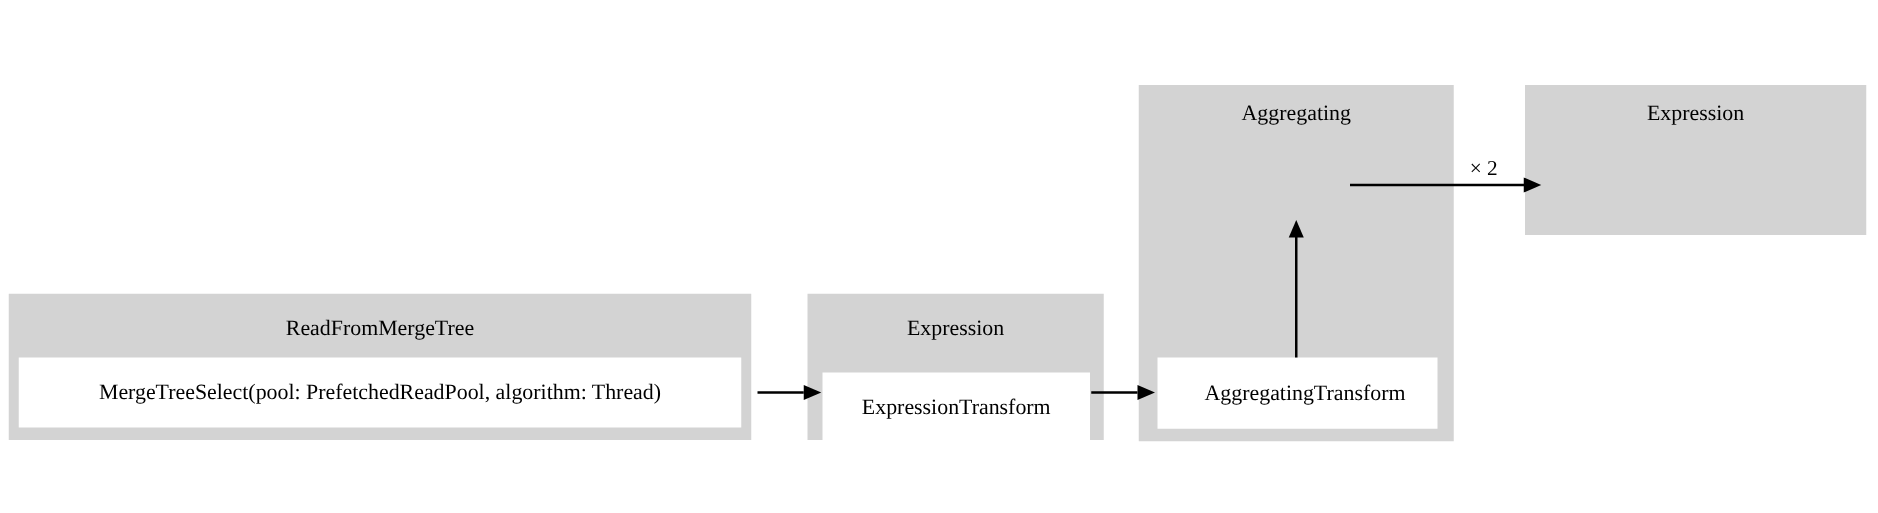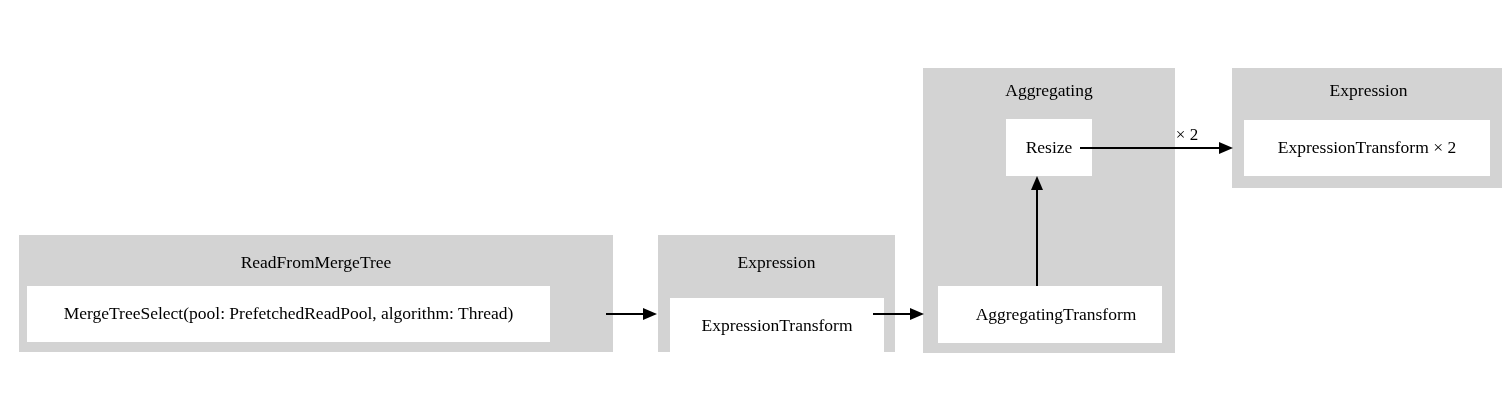--- a/index.html
+++ b/index.html
@@ -16,21 +16,20 @@
     position: relative;
     width: 1502px;
     height: 410px;
     background: #ffffff;
     overflow: hidden;
   }
   .group {
     position: absolute;
     background: #d3d3d3;
     box-sizing: border-box;
-    margin-left: 12px;
   }
   .group-title {
     position: absolute;
     left: 0;
     right: 0;
     text-align: center;
     font-size: 17.5px;
     line-height: 1;
     color: #000000;
     white-space: nowrap;
@@ -85,47 +84,41 @@
     text-align: center;
   }
 </style>
 </head>
 <body>
 
 <div id="canvas">
 
   <div class="group" style="left:7px; top:235px; width:594px; height:117px;">
     <div class="group-title" style="top:19px;">ReadFromMergeTree</div>
-    <div class="node" style="left:8px; top:51px; width:523px; height:56px;">
+    <div class="node" style="left:8px; top:51px; width:578px; height:56px;">
       <span class="node-label">MergeTreeSelect(pool: PrefetchedReadPool, algorithm: Thread)</span>
     </div>
   </div>
 
   <div class="group" style="left:646px; top:235px; width:237px; height:117px;">
     <div class="group-title" style="top:19px;">Expression</div>
     <div class="node" style="left:12px; top:63px; width:214px; height:56px;">
       <span class="node-label">ExpressionTransform</span>
     </div>
   </div>
 
   <div class="group" style="left:911px; top:68px; width:252px; height:285px;">
     <div class="group-title" style="top:14px;">Aggregating</div>
-    <div class="node" style="left:83px; top:51px; width:86px; height:57px;">
-      <span class="node-label">Resize</span>
-    </div>
     <div class="node" style="left:15px; top:218px; width:224px; height:57px;padding-left:12px;">
       <span class="node-label">AggregatingTransform</span>
     </div>
   </div>
 
   <div class="group" style="left:1220px; top:68px; width:273px; height:120px;">
     <div class="group-title" style="top:14px;">Expression</div>
-    <div class="node" style="left:12px; top:52px; width:246px; height:56px;">
-      <span class="node-label">ExpressionTransform × 2</span>
-    </div>
   </div>
 
   <div class="edge-line-h" style="left:606px; top:313px; width:37px;"></div>
   <div class="arrowhead-r" style="left:643px; top:307.5px;"></div>
 
   <div class="edge-line-h" style="left:873px; top:313px; width:37px;"></div>
   <div class="arrowhead-r" style="left:910px; top:307.5px;"></div>
 
   <div class="edge-line-v" style="left:1036px; top:189px; width:2px; height:97px;"></div>
   <div class="arrowhead-u" style="left:1030.5px; top:176px;"></div>

